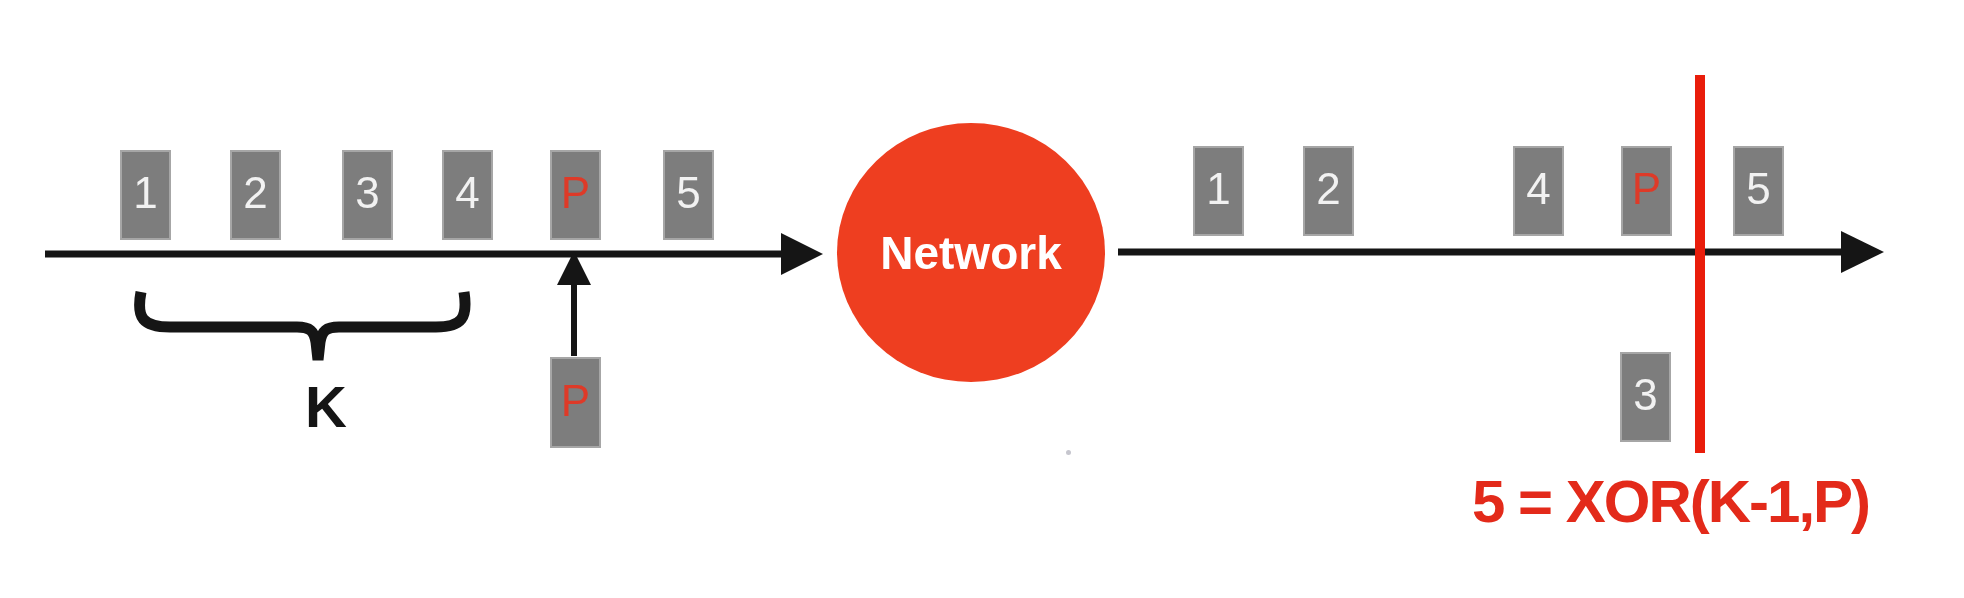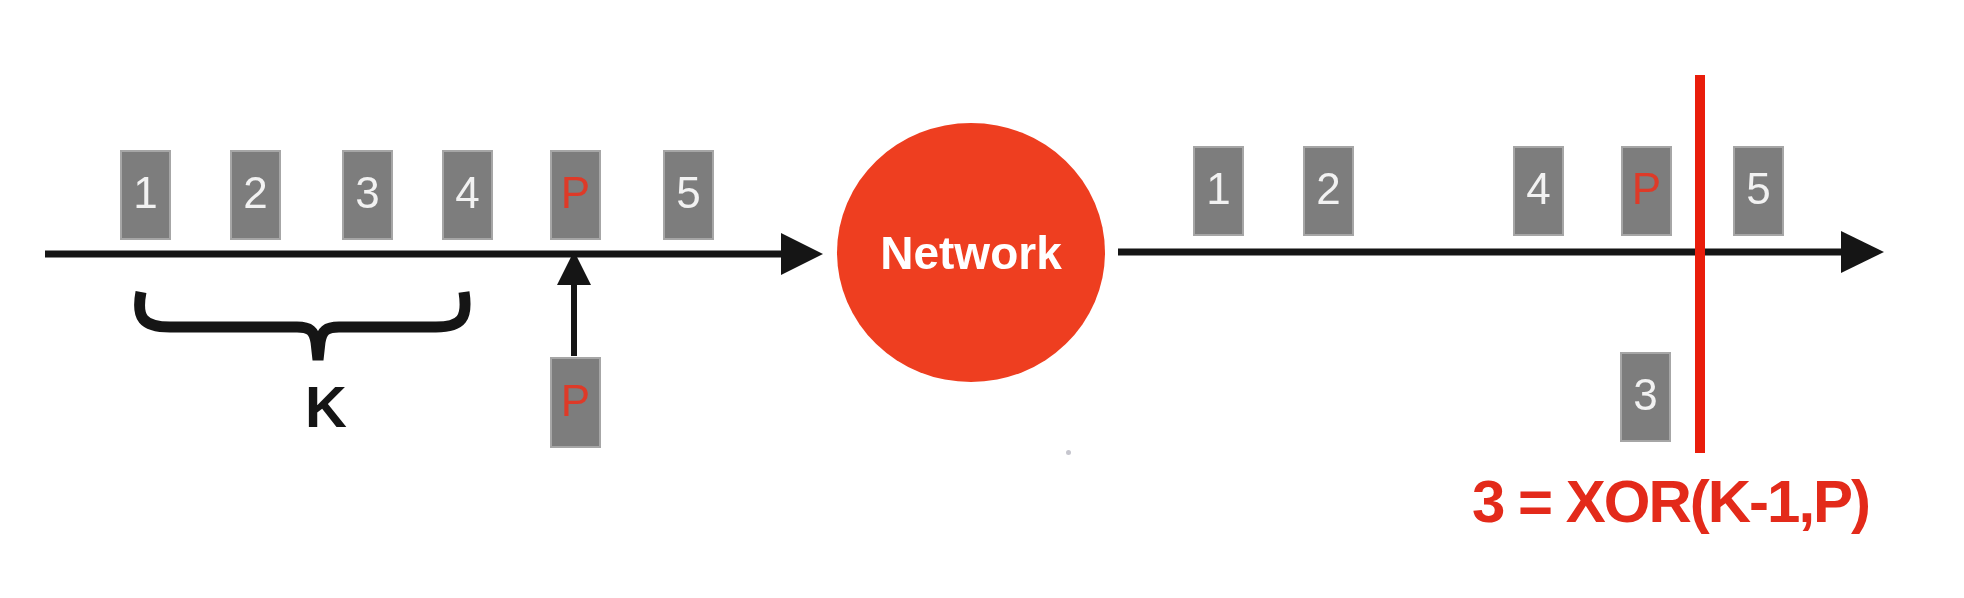--- a/index.html
+++ b/index.html
@@ -146,17 +146,17 @@
   <div class="pkt" style="left:1733px;top:146px">
     <span class="pkt-label">5</span>
   </div>
 
   <div class="pkt" style="left:1620px;top:352px">
     <span class="pkt-label">3</span>
   </div>
 
   <div class="red-vline"></div>
 
-  <div class="formula receiver">3 = XOR(K-1,P)</div>
+  <div class="formula receiver">5 = XOR(K-1,P)</div>
 
   <div class="stray-dot"></div>
 
 </div>
 
 </body></html>

